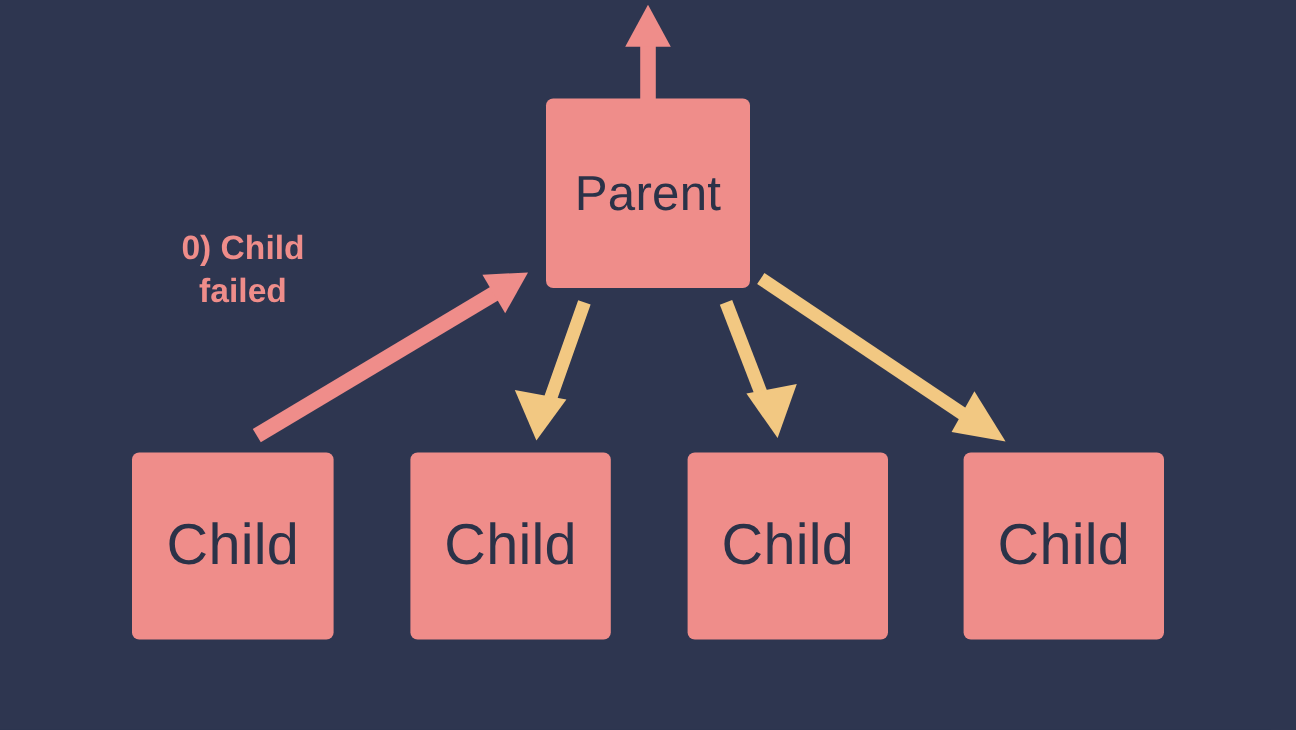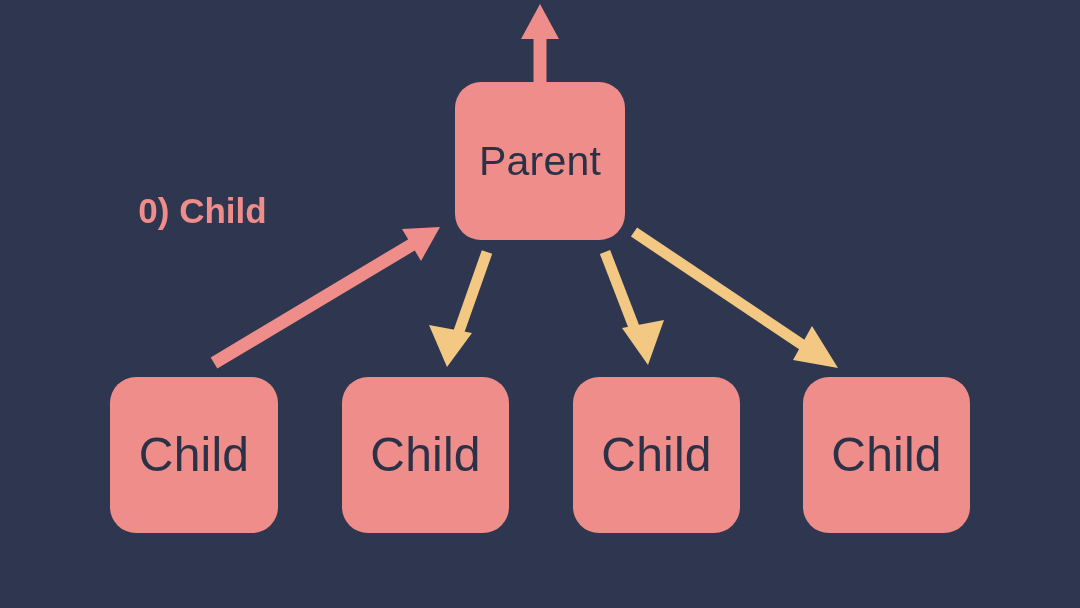--- a/index.html
+++ b/index.html
@@ -18,21 +18,21 @@
   #arrow-layer {
     position: absolute;
     left: 0;
     top: 0;
     width: 1080px;
     height: 608px;
   }
   .node-box {
     position: absolute;
     background: #ef8d8a;
-    border-radius: 26px;
+    border-radius: 6px;
     display: flex;
     align-items: center;
     justify-content: center;
     box-sizing: border-box;
   }
   .node-label {
     color: #2b3248;
     font-size: 48px;
     font-weight: 400;
     letter-spacing: 0.2px;
@@ -51,21 +51,21 @@
   #child-node-3 { left: 573px;  top: 377px; width: 167px; height: 156px; }
   #child-node-4 { left: 803px;  top: 377px; width: 167px; height: 156px; }
 
   #failure-annotation {
     position: absolute;
     left: 95px;
     top: 189px;
     width: 215px;
     text-align: center;
     color: #ef8d8a;
-    font-size: 35px;
+    font-size: 28px;
     font-weight: 700;
     line-height: 1.28;
     user-select: none;
   }
   .annotation-line { display: block; white-space: pre; }
 </style>
 </head>
 <body>
 
 <div id="canvas">
@@ -93,20 +93,21 @@
     </g>
 
     <g>
       <line x1="634" y1="232" x2="813" y2="352" stroke="#f2c882" stroke-width="11"></line>
       <polygon points="838,368 793,360 812,326" fill="#f2c882"></polygon>
     </g>
   </svg>
 
   <div id="failure-annotation">
     <span class="annotation-line">0) Child</span>
+    <span class="annotation-line">failed</span>
   </div>
 
   <div class="node-box" id="parent-node">
     <span class="node-label">Parent</span>
   </div>
 
   <div class="node-box" id="child-node-1">
     <span class="node-label">Child</span>
   </div>
 

